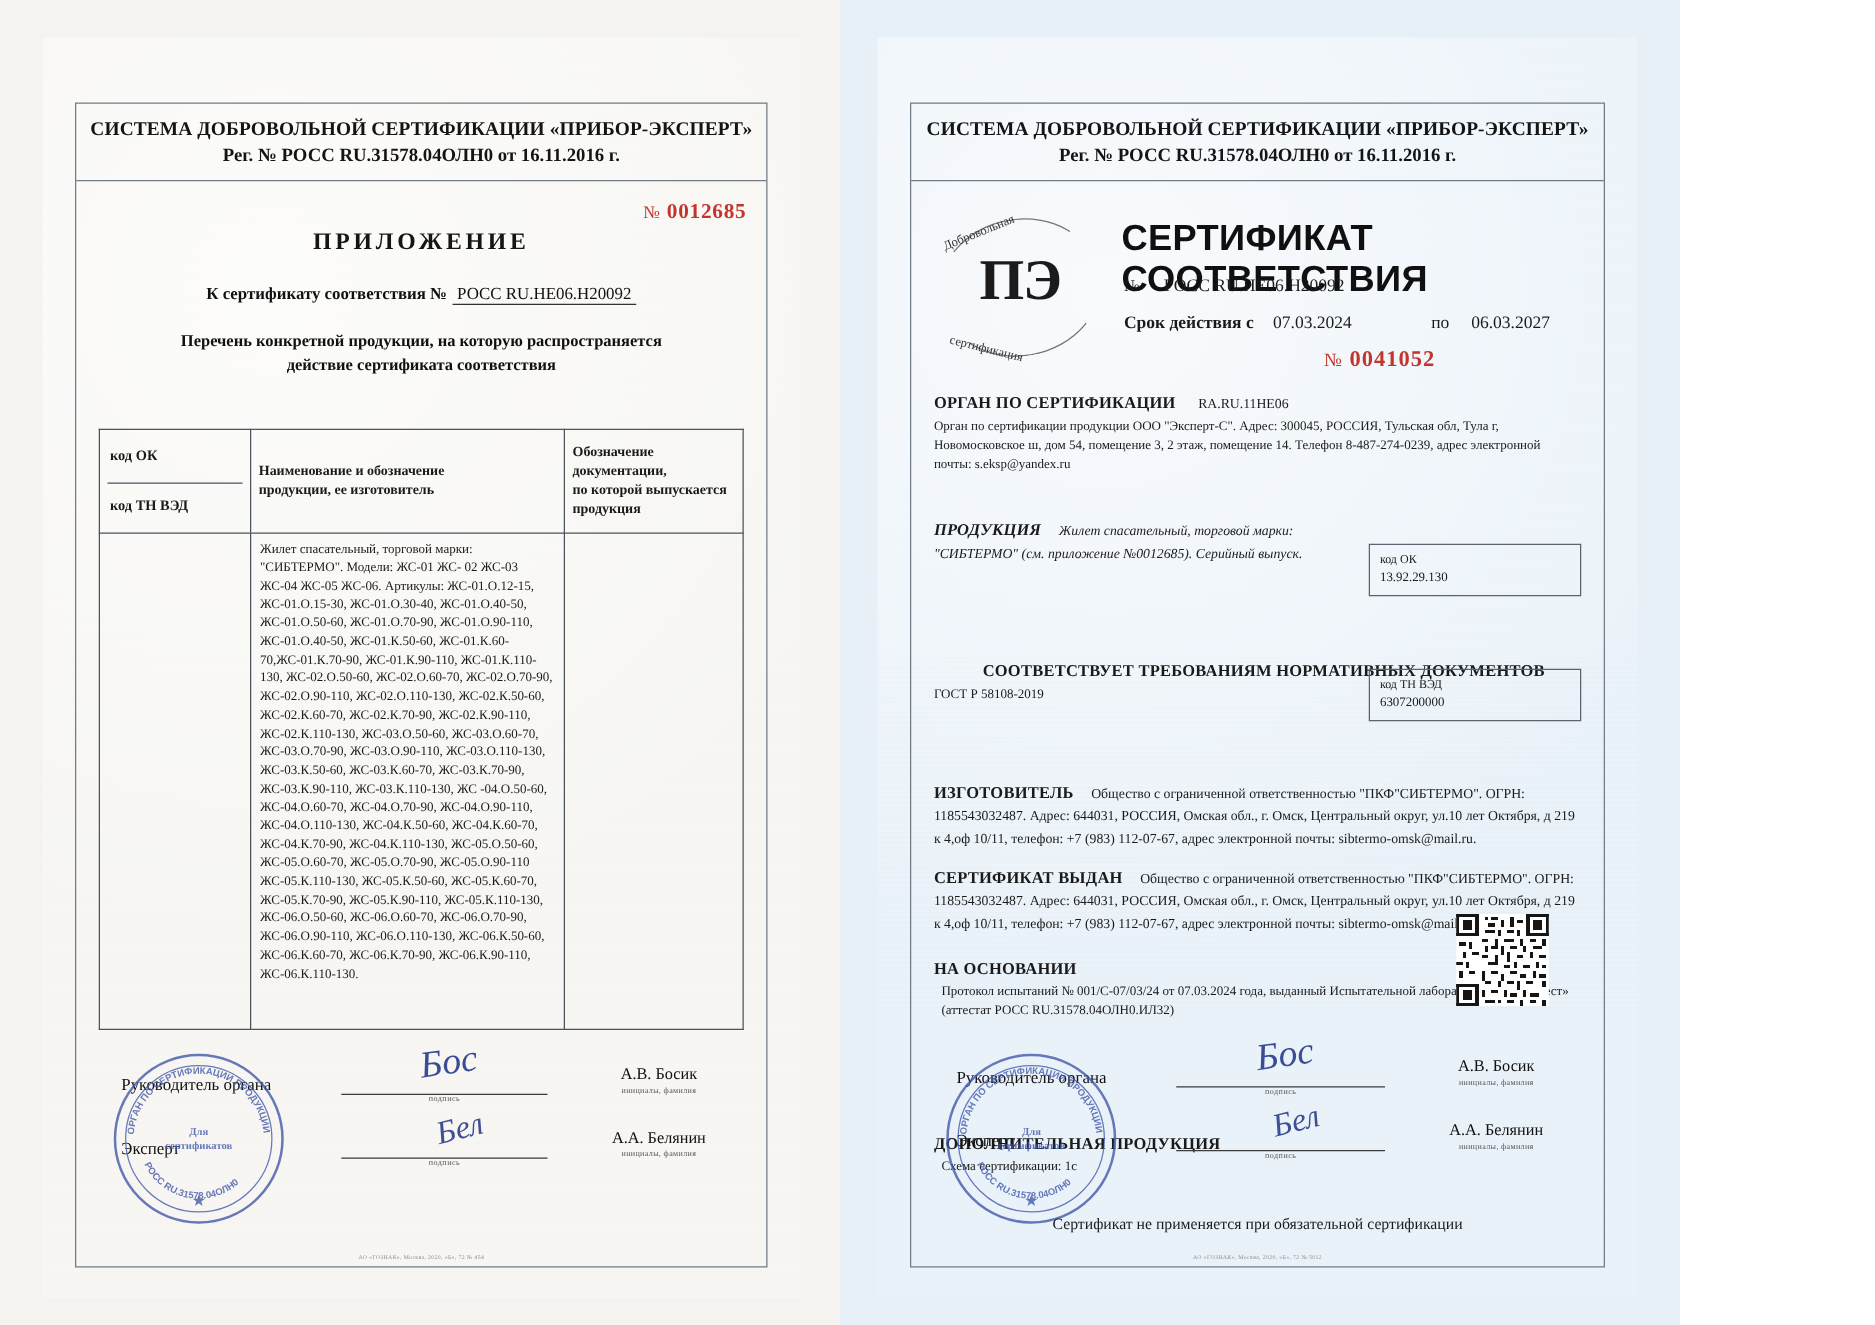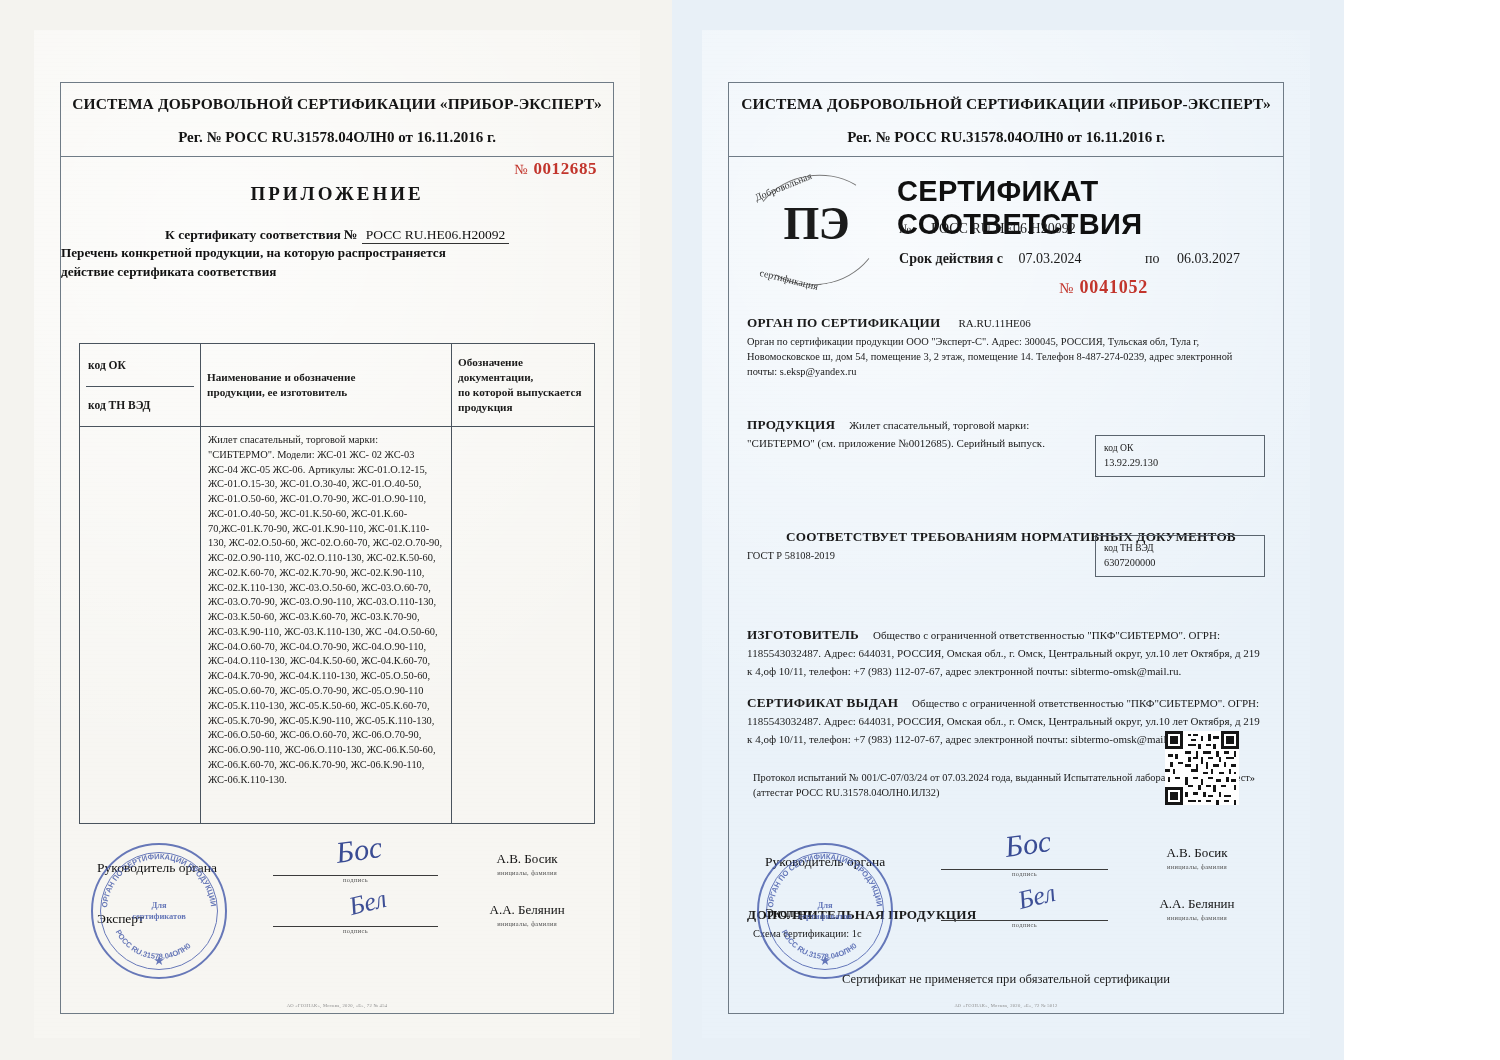--- a/index.html
+++ b/index.html
@@ -73,21 +73,21 @@
   }
   .head-line1 {
     font-size: 15.5px;
     font-weight: bold;
     letter-spacing: 0.1px;
     color: #141414;
   }
   .head-line2 {
     font-size: 15px;
     font-weight: bold;
-    margin-top: 16px;
+    margin-top: 4px;
     color: #141414;
   }
 
   
   .l-body { position: absolute; left: 0; right: 0; top: 64px; bottom: 0; }
 
   .blank-no {
     position: absolute;
     right: 16px; top: 12px;
     font-size: 17px;
@@ -112,23 +112,24 @@
     margin-top: 22px;
     color: #111;
   }
   .l-sub .num-underline {
     font-weight: normal;
     border-bottom: 1px solid #333;
     padding: 0 4px 1px 4px;
     margin-left: 4px;
   }
   .l-desc {
-    text-align: left;
+    text-align: center;
     font-size: 13.2px;
     font-weight: bold;
+    margin-top: 20px;
     line-height: 1.45;
     color: #111;
   }
 
   
   .tbl {
     position: absolute;
     left: 18px; right: 18px; top: 196px;
     border: 1px solid #4a545e;
     border-collapse: collapse;
@@ -552,21 +553,21 @@
             <span class="nosym">№</span>
             <span>0041052</span>
           </div>
 
           <div class="sec" style="top:166px;">
             <span class="sec-head">ОРГАН ПО СЕРТИФИКАЦИИ</span>
             <span class="sec-inline" style="margin-left:14px;">RA.RU.11НЕ06</span>
             <div class="sec-text">Орган по сертификации продукции ООО "Эксперт-С". Адрес: 300045, РОССИЯ, Тульская обл, Тула г, Новомосковское ш, дом 54, помещение 3, 2 этаж, помещение 14. Телефон 8-487-274-0239, адрес электронной почты: s.eksp@yandex.ru</div>
           </div>
 
-          <div class="sec" style="top:268px; right:200px;">
+          <div class="sec" style="top:268px; right:200px;font-style:italic;">
             <span class="sec-head">ПРОДУКЦИЯ</span>
             <span class="sec-inline" style="margin-left:10px;">Жилет спасательный, торговой марки: "СИБТЕРМО" (см. приложение №0012685). Серийный выпуск.</span>
           </div>
 
           <div class="kod-box" style="right:18px; top:288px;">
             <div class="k-l">код ОК</div>
             <div>13.92.29.130</div>
           </div>
 
           <div class="sec" style="top:382px;">
@@ -583,20 +584,21 @@
             <span class="sec-head">ИЗГОТОВИТЕЛЬ</span>
             <span class="sec-inline" style="margin-left:10px;">Общество с ограниченной ответственностью "ПКФ"СИБТЕРМО". ОГРН: 1185543032487. Адрес: 644031, РОССИЯ, Омская обл., г. Омск, Центральный округ, ул.10 лет Октября, д 219 к 4,оф 10/11, телефон: +7 (983) 112-07-67, адрес электронной почты: sibtermo-omsk@mail.ru.</span>
           </div>
 
           <div class="sec" style="top:546px;">
             <span class="sec-head">СЕРТИФИКАТ ВЫДАН</span>
             <span class="sec-inline" style="margin-left:10px;">Общество с ограниченной ответственностью "ПКФ"СИБТЕРМО". ОГРН: 1185543032487. Адрес: 644031, РОССИЯ, Омская обл., г. Омск, Центральный округ, ул.10 лет Октября, д 219 к 4,оф 10/11, телефон: +7 (983) 112-07-67, адрес электронной почты: sibtermo-omsk@mail.ru.</span>
           </div>
 
           <div class="sec" style="top:620px;">
+            <div class="sec-head" style="display:block;">НА ОСНОВАНИИ</div>
             <div class="sec-text" style="padding-left:6px;">Протокол испытаний № 001/С-07/03/24 от 07.03.2024 года, выданный Испытательной лабораторией «КвантТест» (аттестат РОСС RU.31578.04ОЛН0.ИЛ32)</div>
           </div>
 
           <svg class="qr" viewBox="0 0 29 29" shape-rendering="crispEdges">
             <rect width="29" height="29" fill="#ffffff"></rect>
             <g fill="#151515">
               <rect x="0" y="0" width="7" height="1"></rect>
                 <rect x="0" y="6" width="7" height="1"></rect>
               <rect x="0" y="0" width="1" height="7"></rect>
                 <rect x="6" y="0" width="1" height="7"></rect>

